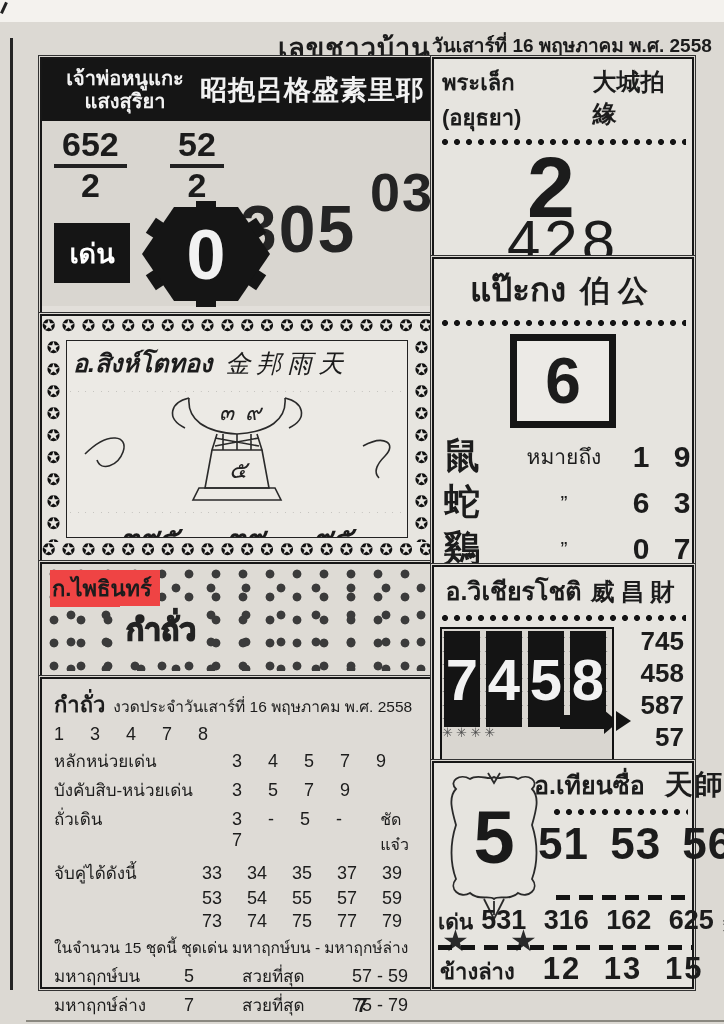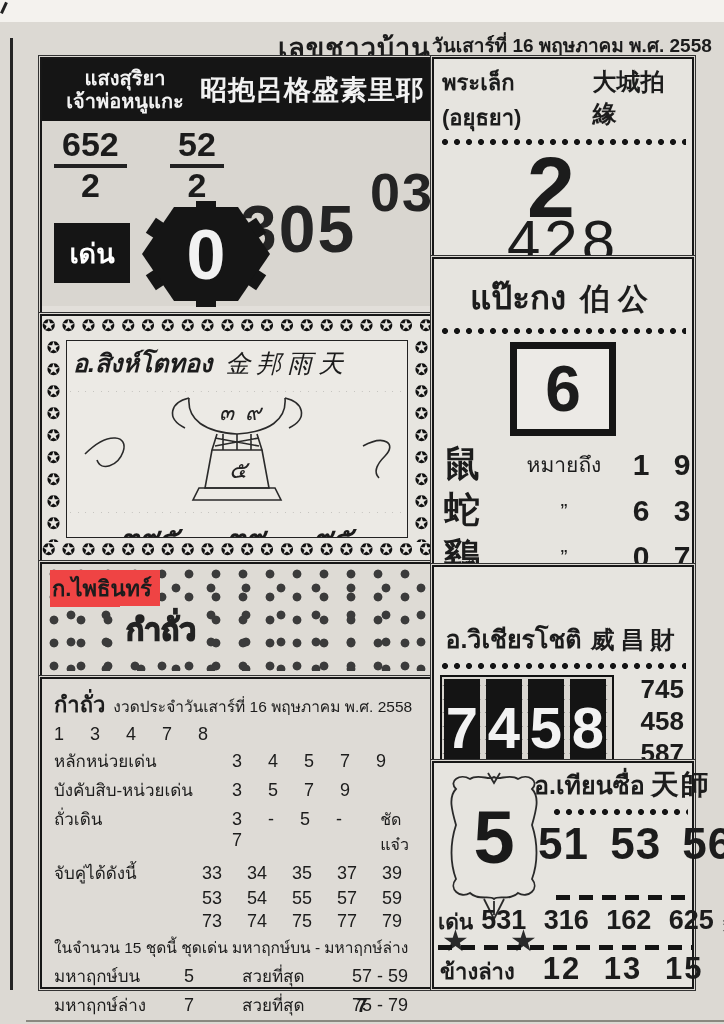--- a/index.html
+++ b/index.html
@@ -85,55 +85,55 @@
   
   #boxE{left:432px;top:57px;width:258px;height:200px;background:#e6e4df;}
   #boxE .hd{display:flex;align-items:baseline;padding:6px 8px 0;}
   #boxE .th{font-size:22px;font-weight:800;}
   #boxE .cn{font-size:24px;font-weight:800;margin-left:auto;font-family:"DejaVu Serif",serif;}
   #boxE .n1{text-align:center;font-size:86px;font-weight:900;line-height:0.85;margin-top:4px;transform:translateX(-12px);}
   #boxE .n2{text-align:center;font-size:60px;font-weight:400;line-height:0.8;margin-top:-6px;letter-spacing:4px;}
 
   
   #boxF{left:432px;top:257px;width:258px;height:308px;background:#e6e4df;}
-  #boxF .hd{display:flex;justify-content:center;align-items:baseline;gap:14px;padding-top:12px;}
+  #boxF .hd{display:flex;justify-content:center;align-items:baseline;gap:14px;padding-top:4px;}
   #boxF .th{font-size:33px;font-weight:900;}
   #boxF .cn{font-size:30px;font-weight:700;letter-spacing:8px;font-family:"DejaVu Serif",serif;}
   #boxF .six{width:92px;height:80px;border:7px solid #151515;margin:6px auto 4px;display:flex;align-items:center;justify-content:center;
              font-size:64px;font-weight:900;background:#eceae6;}
   #boxF .zrow{display:grid;grid-template-columns:64px 112px 42px 40px;align-items:center;padding-left:10px;height:46px;}
   #boxF .zo{font-size:36px;font-weight:700;font-family:"DejaVu Serif",serif;}
   #boxF .zl{font-size:21px;text-align:center;}
   #boxF .zd{font-size:30px;font-weight:900;text-align:center;}
   #boxF .brow{font-size:33px;font-weight:900;text-align:center;word-spacing:12px;margin-top:2px;letter-spacing:1px;}
 
   
   #boxG{left:432px;top:565px;width:258px;height:196px;background:#e6e4df;}
-  #boxG .hd{display:flex;justify-content:center;align-items:baseline;gap:9px;padding-top:4px;margin-top:48px;}
+  #boxG .hd{display:flex;justify-content:center;align-items:baseline;gap:9px;padding-top:4px;}
   #boxG .th{font-size:25px;font-weight:900;}
   #boxG .cn{font-size:24px;font-weight:700;letter-spacing:6px;font-family:"DejaVu Serif",serif;}
   #boxG .content{position:relative;height:140px;margin-top:2px;}
   #boxG .slabbox{position:absolute;left:6px;top:2px;width:170px;height:132px;border:2px solid #111;background:#d9d6d0;overflow:hidden;}
   .astbg{position:absolute;inset:0;overflow:hidden;}
   .astbg::before{content:"✳✳✳✳✳✳✳✳✳✳✳✳✳✳✳✳✳✳✳✳✳✳✳✳✳✳✳✳✳✳✳✳✳✳✳✳✳✳✳✳✳✳✳✳✳✳✳✳✳✳✳✳✳✳✳✳✳✳✳✳✳✳✳✳✳✳✳✳✳✳✳✳✳✳✳✳✳✳✳✳✳✳✳✳✳✳✳✳";
     display:block;font-size:13px;line-height:13.5px;letter-spacing:3.2px;color:#4a4a4a;word-break:break-all;white-space:normal;padding-top:2px;}
   #boxG .slab{position:absolute;top:2px;width:36px;height:96px;background:#141414;color:#f2f2f2;display:flex;align-items:center;justify-content:center;
               font-size:58px;font-weight:800;}
   #boxG .arrowbar{position:absolute;left:118px;top:86px;width:46px;height:14px;background:#141414;}
   #boxG .arrowbar::after{content:"";position:absolute;right:-12px;top:-5px;border-left:14px solid #141414;border-top:12px solid transparent;border-bottom:12px solid transparent;}
   #boxG .tri{position:absolute;left:182px;top:86px;width:0;height:0;border-left:15px solid #141414;border-top:10px solid transparent;border-bottom:10px solid transparent;}
   #boxG .side{position:absolute;right:8px;top:0;width:66px;text-align:right;font-size:26px;font-weight:800;line-height:32px;}
 
   
   #boxH{left:432px;top:761px;width:258px;height:224px;background:#e6e4df;}
   #boxH .frame{position:absolute;left:6px;top:8px;}
   #boxH .star{position:absolute;font-size:30px;color:#2a2a2a;}
   #boxH .star.s1{left:8px;top:160px;} #boxH .star.s2{left:76px;top:160px;}
   #boxH .right{position:absolute;left:118px;top:2px;width:136px;}
-  #boxH .hd{display:flex;align-items:baseline;gap:6px;white-space:nowrap;transform:translateX(-18px);}
+  #boxH .hd{display:flex;align-items:baseline;gap:20px;white-space:nowrap;transform:translateX(-18px);}
   #boxH .th{font-size:25px;font-weight:900;}
   #boxH .cn{font-size:28px;font-weight:700;font-family:"DejaVu Serif",serif;letter-spacing:2px;}
   #boxH .main{font-size:44px;font-weight:900;letter-spacing:1px;word-spacing:8px;white-space:nowrap;transform:translateX(-14px);text-align:center;margin-top:2px;}
   #boxH .dotsep{margin:2px 0;}
   #boxH .denrow{position:absolute;left:4px;top:142px;width:250px;white-space:nowrap;display:flex;align-items:baseline;gap:8px;}
   #boxH .denlab{font-size:21px;font-weight:800;}
   #boxH .denval{font-size:27px;font-weight:900;word-spacing:10px;}
   #boxH .densuf{font-size:22px;font-family:"DejaVu Serif",serif;}
   #boxH .d1{position:absolute;left:118px;top:128px;width:136px;}
   #boxH .d2{position:absolute;left:0;top:178px;width:254px;}
@@ -151,22 +151,22 @@
   <div class="topstrip"></div>
   <div class="corner-mark"></div>
   <div class="edge-line"></div>
 
   <div class="hdr-logo">เลขชาวบ้าน</div>
   <div class="hdr-date">วันเสาร์ที่ 16 พฤษภาคม พ.ศ. 2558</div>
 
   <div class="box" id="boxA">
     <div class="bar">
       <div class="th">
+        <div>เจ้าพ่อหนูแกะ</div>
         <div>แสงสุริยา</div>
-        <div>เจ้าพ่อหนูแกะ</div>
       </div>
       <div class="cn">昭抱呂格盛素里耶</div>
     </div>
     <div class="body">
       <div class="frac" id="fr1">
         <span class="top">652</span>
         <span class="bot">2</span>
       </div>
       <div class="frac" id="fr2">
         <span class="top">52</span>

